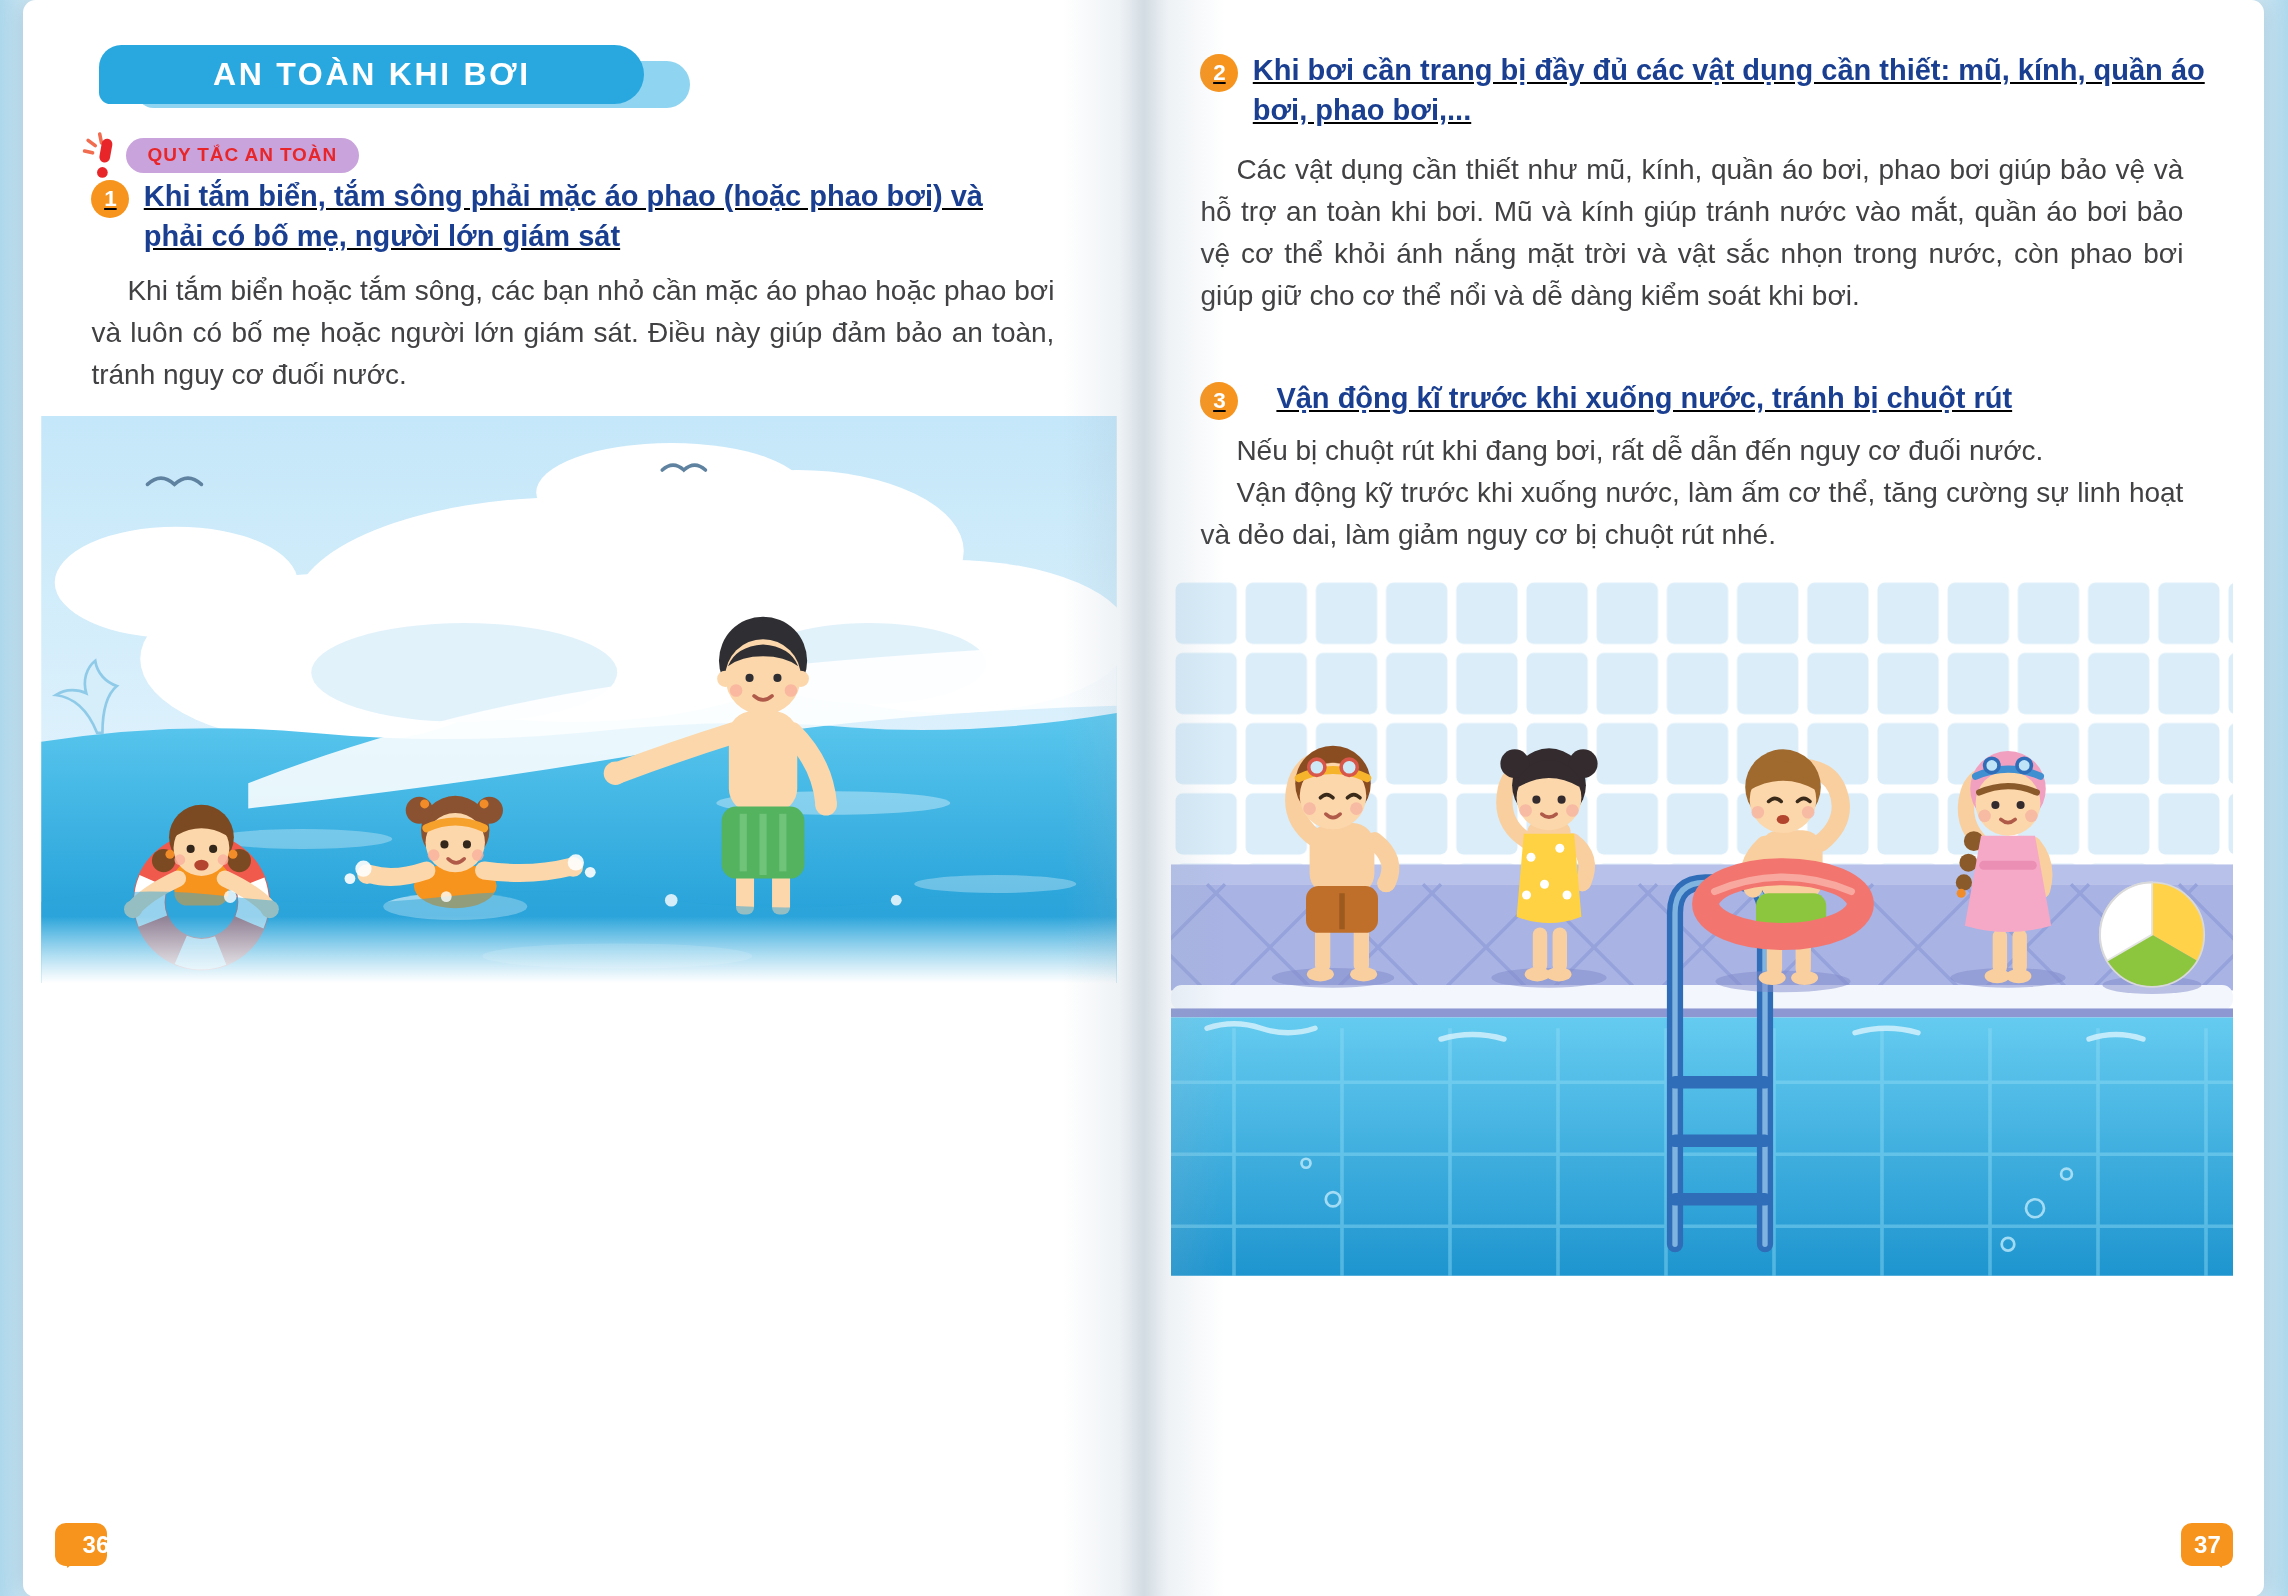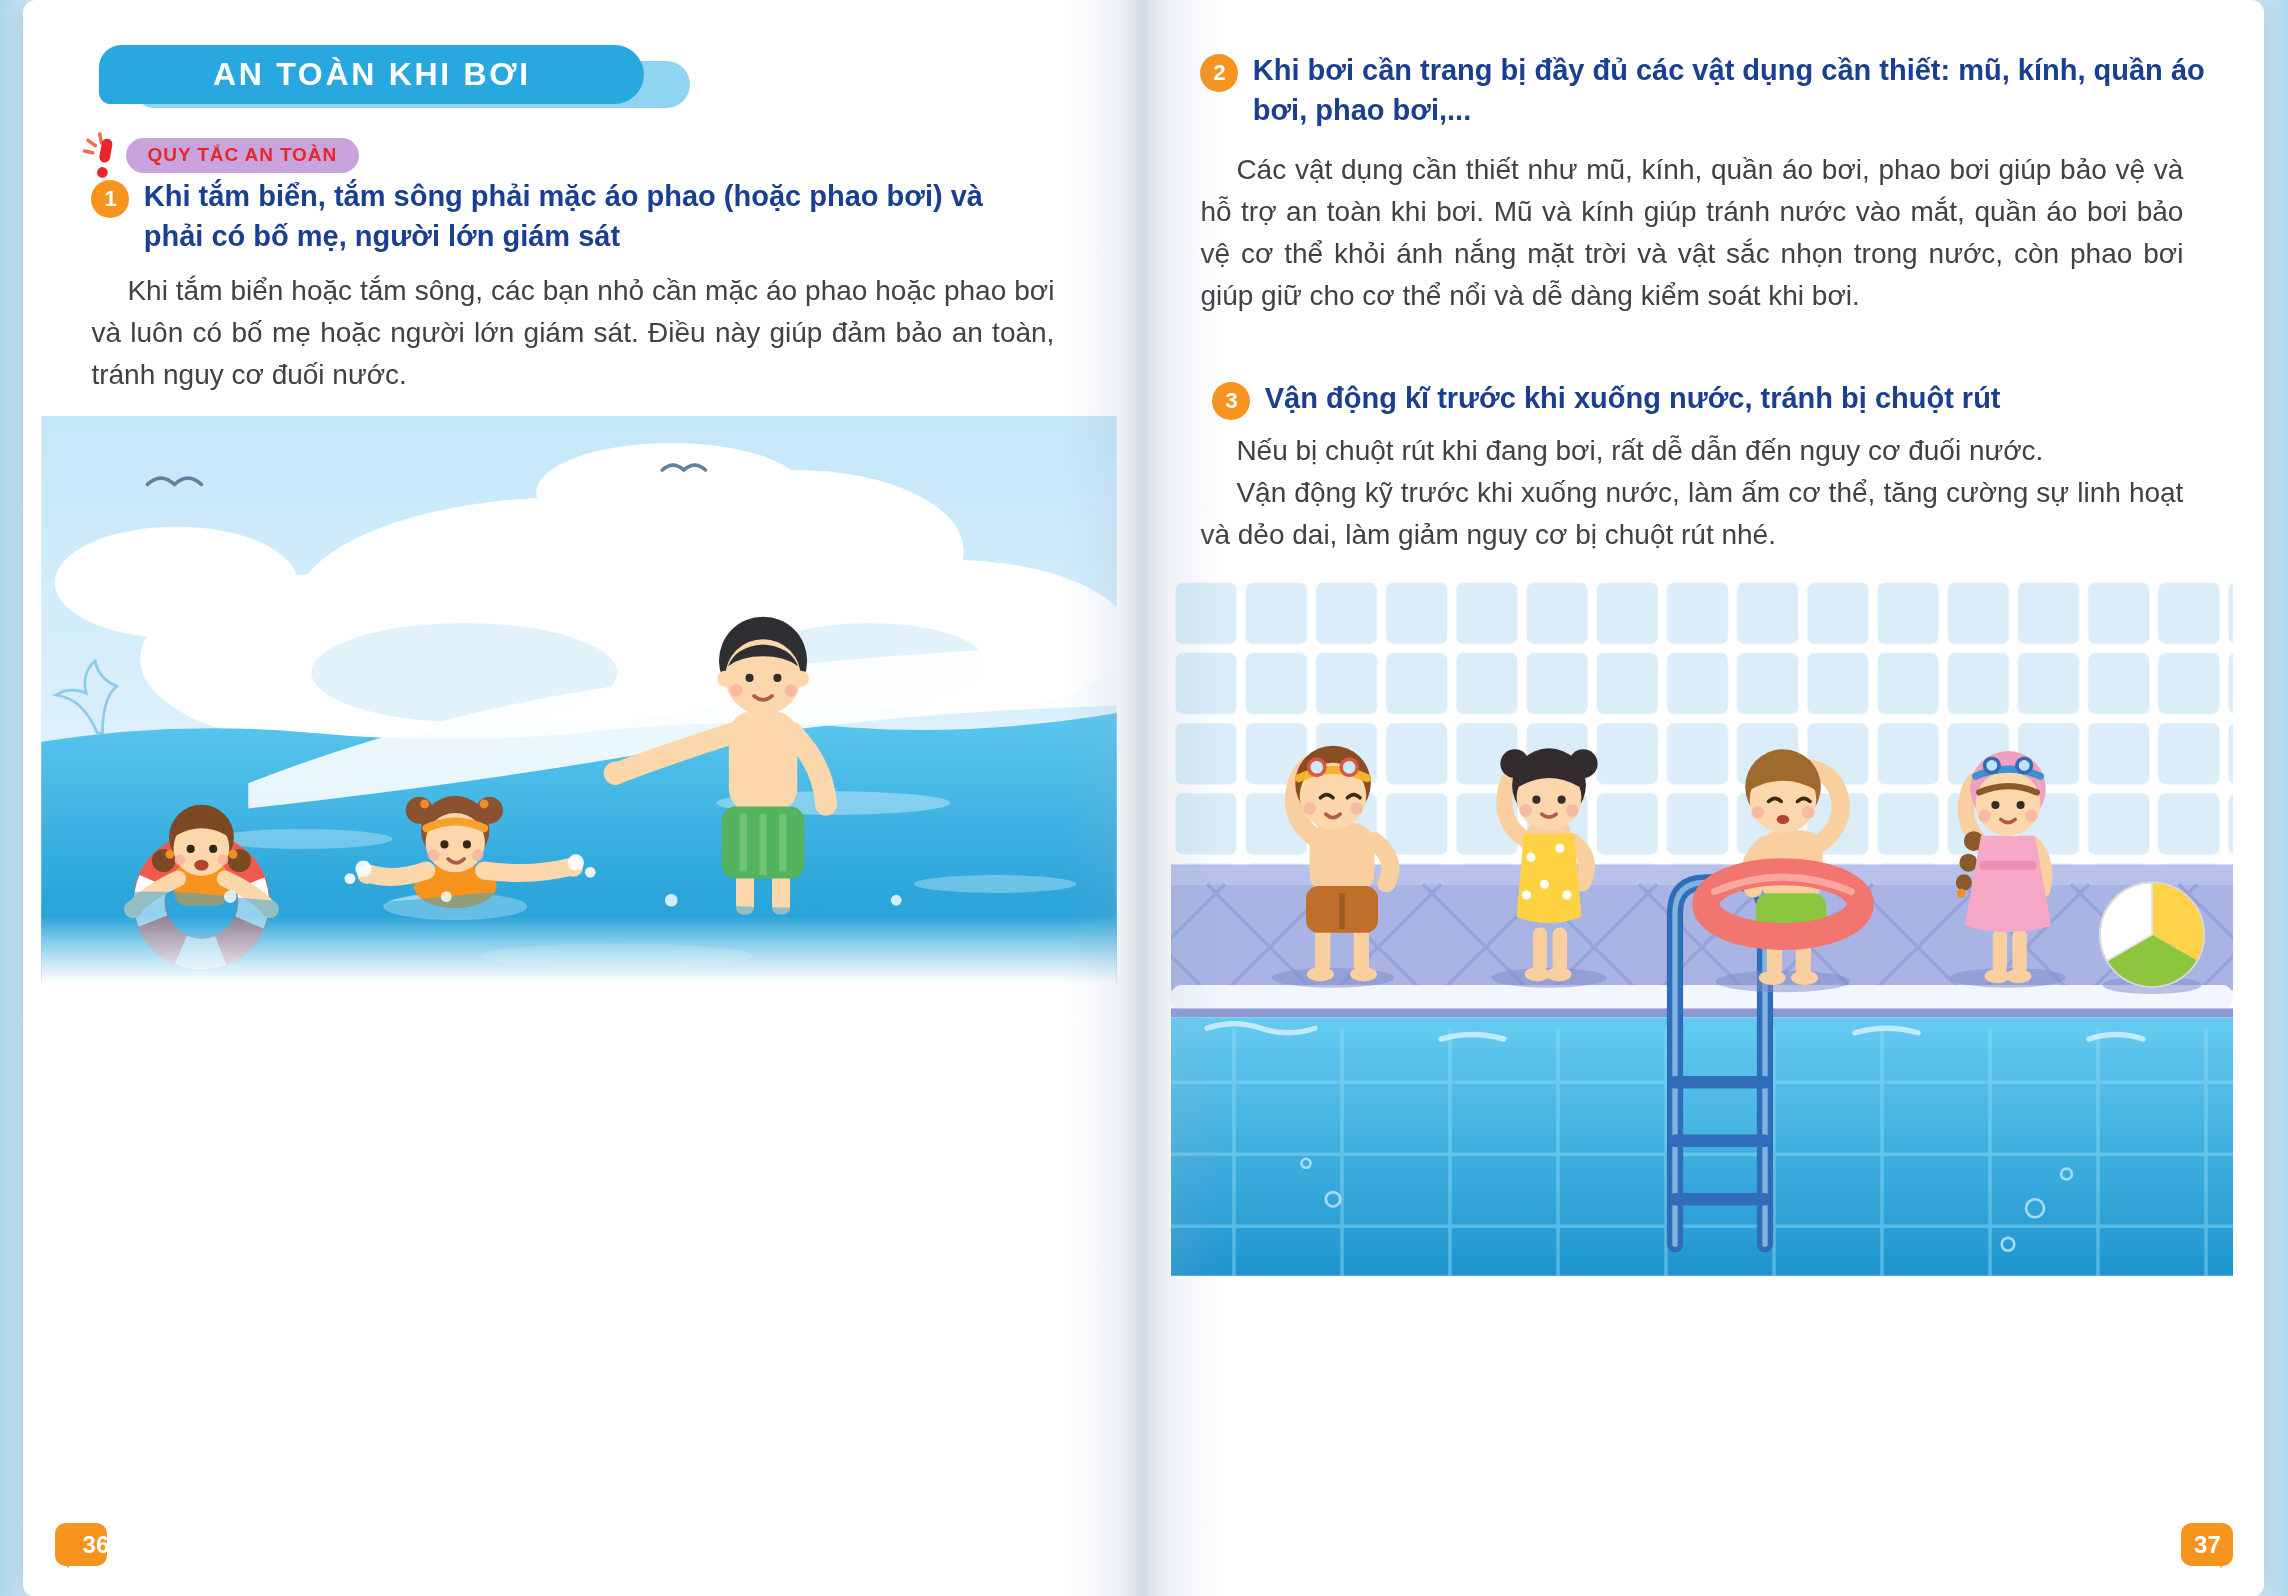--- a/index.html
+++ b/index.html
@@ -29,27 +29,27 @@
             border-radius:31px 41px 41px 16px; display:flex; align-items:center; justify-content:center;
             color:#ffffff; font-size:32px; font-weight:bold; letter-spacing:2.7px; }
 
   
   .badge-row { position:absolute; left:58px; top:131px; display:flex; align-items:center; gap:3.6px; }
   .badge-bang { width:41px; height:49px; flex:none; }
   .badge-pill { background:#c9a3dc; border-radius:20px; padding:5.4px 21.6px 7.2px;
                 color:#e8262a; font-weight:bold; font-size:19px; letter-spacing:0.9px; }
 
   
-  .rule { position:absolute; display:flex; align-items:flex-start; }
+  .rule { position:absolute; display:flex; align-items:flex-start;text-decoration:underline; }
   .num { flex:none; width:38px; height:38px; margin-top:3.6px; background:#f7941d; border-radius:50%;
          color:#fff; font-weight:bold; font-size:22.5px; display:flex; align-items:center; justify-content:center; }
   .rule-h { margin-left:14.4px; color:#1a3f91; font-weight:bold; font-size:29px; line-height:40px; }
   .rule1 { left:68px; top:176px; width:981px; } .rule1 .rule-h { width:900px; }
   .rule2 { left:56px; top:50px;  width:1035px; } .rule2 .rule-h { width:959px; }
-  .rule3 { left:68px; top:378px; width:1035px; } .rule3 .rule-h { width:959px; }
+  .rule3 { left:56px; top:378px; width:1035px;justify-content:space-between; } .rule3 .rule-h { width:959px; }
 
   .para { position:absolute; color:#414042; font-size:28px; line-height:42px; text-align:justify; }
   .para p { text-indent:36px; }
   .para1 { left:68px; top:270px; width:963px; }
   .para2 { left:56px; top:149px; width:983px; }
   .para3 { left:56px; top:430px; width:983px; }
 
   .illus { position:absolute; }
   .illus1 { left:18px; top:416px; width:1076px; height:567px; }
   .illus2 { left:27px; top:578px; width:1062px; height:698px; }

